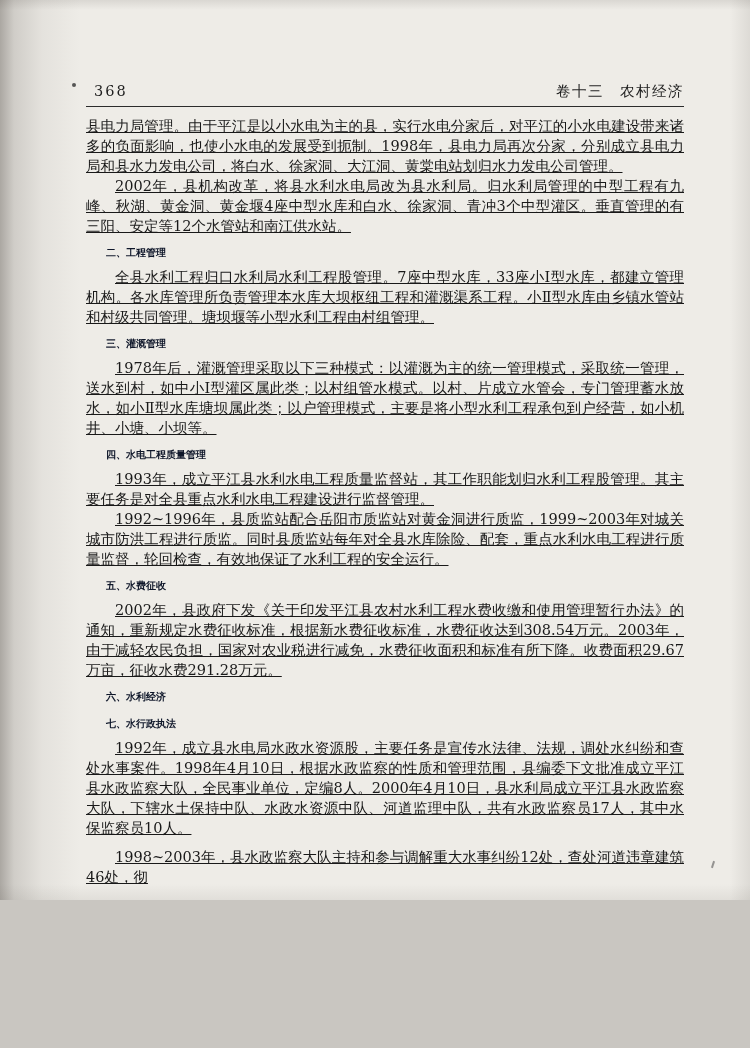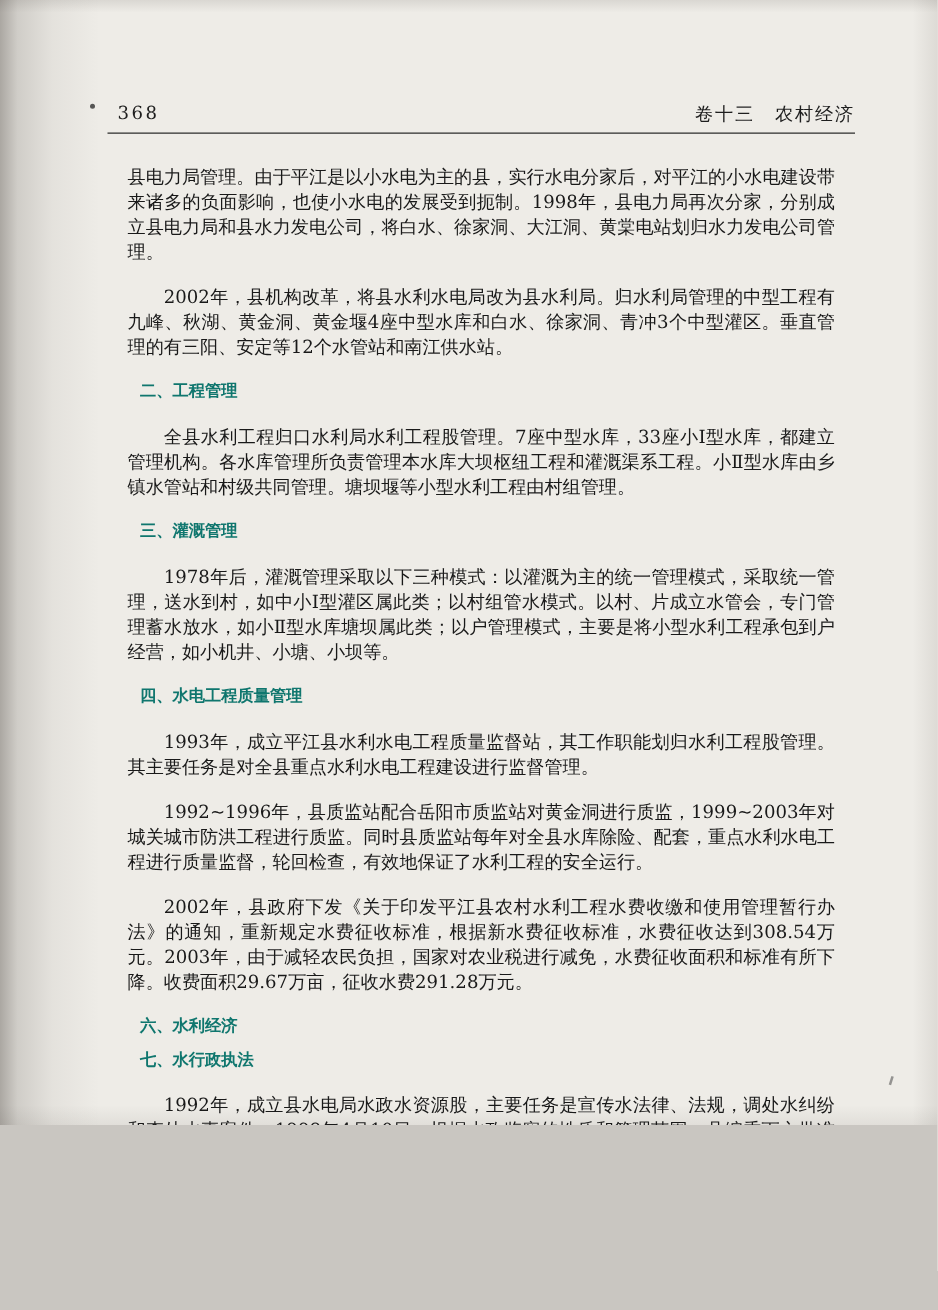--- a/index.html
+++ b/index.html
@@ -35,30 +35,30 @@
   .header-rule {
     position: absolute; left: 0; right: 0; bottom: -1px;
     height: 1.5px; background: #2c2c2c;
   }
   .content {
     position: absolute; left: 86px; right: 66px; top: 116px;
     font-size: 14.5px; line-height: 20px;
     color: #191919;
     text-align: justify;
   }
-  .content .para { margin: 16px; text-indent: 2em; }
+  .content .para { margin: 0; text-indent: 2em; text-decoration: underline; }
   .content .para.no-indent { text-indent: 0; }
   .content .para.gap-above { margin-top: 9px; }
   .content .heading {
     margin: 7px 0 4px;
     font-weight: bold;
     text-indent: 2em;
-    font-family: Liberation Mono, monospace;
-    font-size: 13px;
-    color: #0f766e;
+    font-family: Liberation Serif, serif;
+    font-size: 10px;
+    color: #0f172a;
   }
   
   .speck-dot {
     position: absolute; left: 72px; top: 83px;
     width: 4px; height: 4px; border-radius: 50%;
     background: #2f2f2f; opacity: .8;
   }
   .speck-tick {
     position: absolute; right: 36px; bottom: 32px;
     width: 2px; height: 7px; background: #4a4a4a;
@@ -83,19 +83,20 @@
   <div class="content">
       <div class="para no-indent">县电力局管理。由于平江是以小水电为主的县，实行水电分家后，对平江的小水电建设带来诸多的负面影响，也使小水电的发展受到扼制。1998年，县电力局再次分家，分别成立县电力局和县水力发电公司，将白水、徐家洞、大江洞、黄棠电站划归水力发电公司管理。</div>
       <div class="para">2002年，县机构改革，将县水利水电局改为县水利局。归水利局管理的中型工程有九峰、秋湖、黄金洞、黄金堰4座中型水库和白水、徐家洞、青冲3个中型灌区。垂直管理的有三阳、安定等12个水管站和南江供水站。</div>
       <div class="heading">二、工程管理</div>
       <div class="para">全县水利工程归口水利局水利工程股管理。7座中型水库，33座小Ⅰ型水库，都建立管理机构。各水库管理所负责管理本水库大坝枢纽工程和灌溉渠系工程。小Ⅱ型水库由乡镇水管站和村级共同管理。塘坝堰等小型水利工程由村组管理。</div>
       <div class="heading">三、灌溉管理</div>
       <div class="para">1978年后，灌溉管理采取以下三种模式：以灌溉为主的统一管理模式，采取统一管理，送水到村，如中小Ⅰ型灌区属此类；以村组管水模式。以村、片成立水管会，专门管理蓄水放水，如小Ⅱ型水库塘坝属此类；以户管理模式，主要是将小型水利工程承包到户经营，如小机井、小塘、小坝等。</div>
       <div class="heading">四、水电工程质量管理</div>
       <div class="para">1993年，成立平江县水利水电工程质量监督站，其工作职能划归水利工程股管理。其主要任务是对全县重点水利水电工程建设进行监督管理。</div>
       <div class="para">1992~1996年，县质监站配合岳阳市质监站对黄金洞进行质监，1999~2003年对城关城市防洪工程进行质监。同时县质监站每年对全县水库除险、配套，重点水利水电工程进行质量监督，轮回检查，有效地保证了水利工程的安全运行。</div>
+      <div class="heading">五、水费征收</div>
       <div class="para">2002年，县政府下发《关于印发平江县农村水利工程水费收缴和使用管理暂行办法》的通知，重新规定水费征收标准，根据新水费征收标准，水费征收达到308.54万元。2003年，由于减轻农民负担，国家对农业税进行减免，水费征收面积和标准有所下降。收费面积29.67万亩，征收水费291.28万元。</div>
       <div class="heading">六、水利经济</div>
       <div class="heading">七、水行政执法</div>
       <div class="para">1992年，成立县水电局水政水资源股，主要任务是宣传水法律、法规，调处水纠纷和查处水事案件。1998年4月10日，根据水政监察的性质和管理范围，县编委下文批准成立平江县水政监察大队，全民事业单位，定编8人。2000年4月10日，县水利局成立平江县水政监察大队，下辖水土保持中队、水政水资源中队、河道监理中队，共有水政监察员17人，其中水保监察员10人。</div>
       <div class="para gap-above">1998~2003年，县水政监察大队主持和参与调解重大水事纠纷12处，查处河道违章建筑46处，彻</div>
     </div>
 </div>
 
 </body></html>

